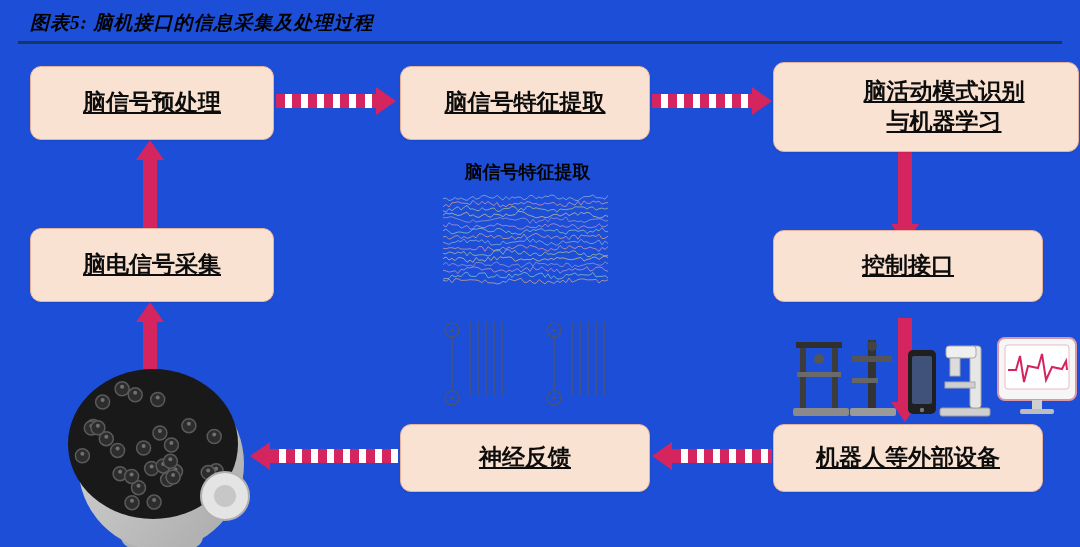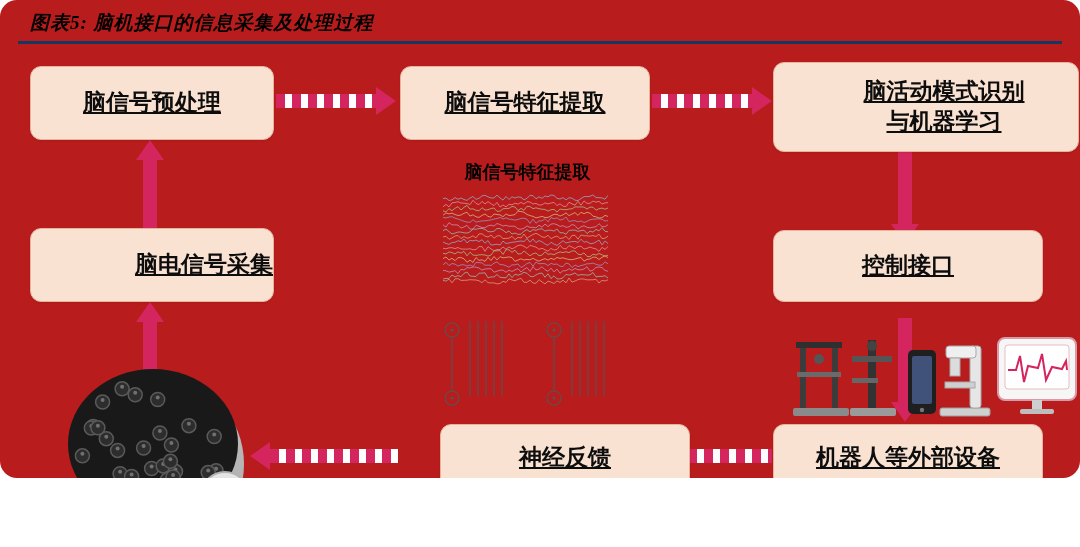--- a/index.html
+++ b/index.html
@@ -1,32 +1,32 @@
 <!DOCTYPE html>
 <html style="--box-fill: #f9e2d2; --box-border: #e6b39c; --arrow: #d4255e; --underline: #17375e; --watermark: #b3b3b3;"><head>
 <meta charset="utf-8">
 <style>
   html,body{margin:0;padding:0;background:#fff;}
-  .canvas{position:relative;width:1080px;height:478px;background:#b91c1c;overflow:hidden;
-          font-family:"Liberation Sans",sans-serif;border-radius:17px;}
+  .canvas{position:relative;width:1080px;height:547px;background:#1d4ed8;overflow:hidden;
+          font-family:"Liberation Sans",sans-serif;}
   
   .fig-title{position:absolute;left:30px;top:10px;margin:0;font-size:19px;font-weight:bold;
              font-style:italic;color:#000;font-family:"Liberation Serif",serif;letter-spacing:1px;}
   .title-rule{position:absolute;left:18px;top:41px;width:1044px;height:3px;background:var(--underline,#17375e);}
   
   .node{position:absolute;background:var(--box-fill,#f9e2d2);border:1px solid var(--box-border,#e6b39c);
         border-radius:11px;display:flex;flex-direction:column;align-items:center;justify-content:center;
         font-weight:bold;font-size:23px;line-height:30px;color:#0d0d0d;
         font-family:"Liberation Serif",serif;z-index:3;box-shadow:0 1px 2px rgba(0,0,0,0.08);text-decoration:underline;}
   #n-preprocess{left:30px;top:66px;width:242px;height:72px;}
   #n-feature{left:400px;top:66px;width:248px;height:72px;}
   #n-pattern{left:773px;top:62px;width:268px;height:88px;padding-left:36px;}
-  #n-collect{left:30px;top:228px;width:242px;height:72px;align-items:flex-end;}
+  #n-collect{left:30px;top:228px;width:242px;height:72px;}
   #n-control{left:773px;top:230px;width:268px;height:70px;}
-  #n-feedback{left:400px;top:424px;width:248px;height:66px;margin-left:40px;}
+  #n-feedback{left:400px;top:424px;width:248px;height:66px;}
   #n-external{left:773px;top:424px;width:268px;height:66px;}
   
   .arrow{position:absolute;background:var(--arrow,#d4255e);z-index:2;}
   .arrow-h{height:14px;}
   .arrow-v{width:14px;}
   .arrow-h.dashed{background-image:repeating-linear-gradient(90deg,rgba(255,255,255,0) 0 9px,#fff 9px 16px);}
   .arrow-h.head-right::after{content:'';position:absolute;left:100%;top:50%;transform:translateY(-50%);
       width:0;height:0;border:14px solid transparent;border-right:0;border-left:20px solid var(--arrow,#d4255e);}
   .arrow-h.head-left::after{content:'';position:absolute;right:100%;top:50%;transform:translateY(-50%);
       width:0;height:0;border:14px solid transparent;border-left:0;border-right:20px solid var(--arrow,#d4255e);}

